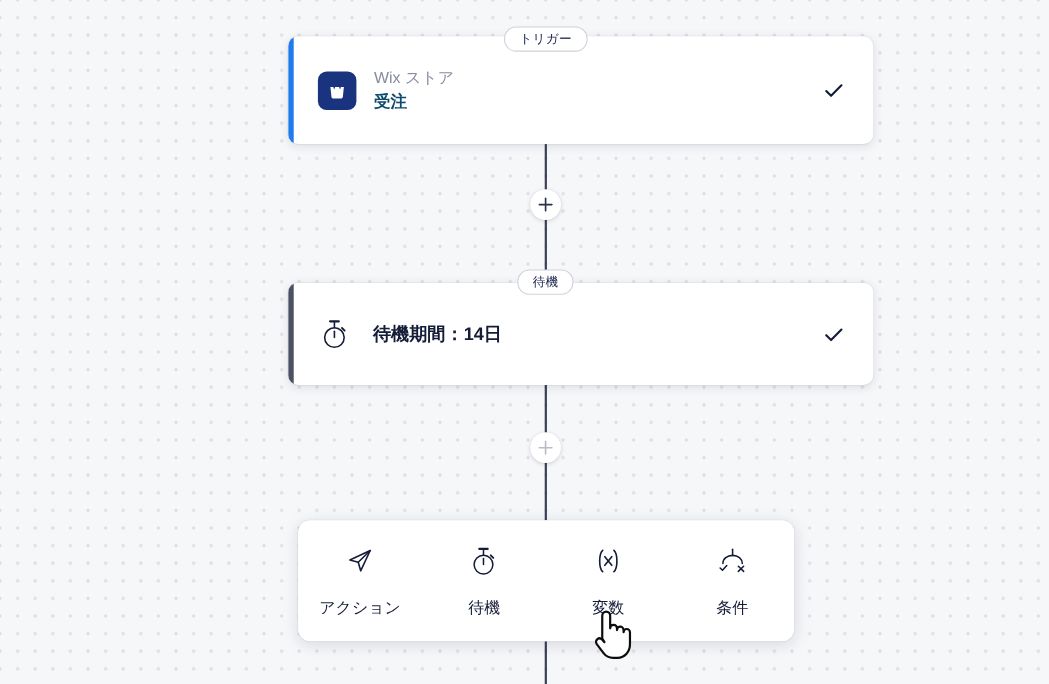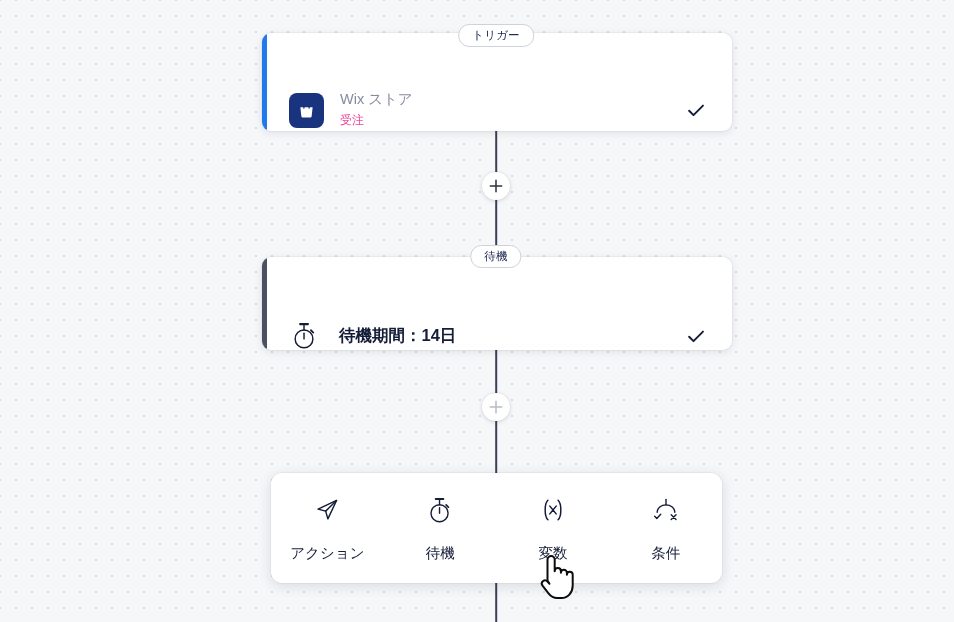--- a/index.html
+++ b/index.html
@@ -76,26 +76,26 @@
     white-space: nowrap;
     z-index: 5;
   }
   #badge-trigger { top: 24px;  left: 496px; transform: translateX(-50%); }
   #badge-wait    { top: 245px; left: 496px; transform: translateX(-50%); }
 
   
   .node-card {
     position: absolute;
     left: 262px;
-    width: 470px;
+    width: 532px;
     border-radius: 9px;
     background: #ffffff;
     box-shadow: 0 2px 9px rgba(22,27,52,0.10), 0 0 0 0.6px rgba(22,27,52,0.07);
     display: flex;
-    align-items: flex-end;
+    align-items: center;
     overflow: hidden;
     cursor: pointer;
     z-index: 3;
   }
   #card-trigger { top: 33px;  height: 98px; }
   #card-wait    { top: 257px; height: 93px; }
 
   .accent-bar {
     position: absolute;
     left: 0; top: 0; bottom: 0;
@@ -132,23 +132,23 @@
     min-width: 0;
   }
   .card-sub {
     font-size: 14.5px;
     color: #868b9e;
     line-height: 20px;
     margin-bottom: 1px;
     white-space: nowrap;
   }
   .card-title {
-    font-size: 12px;
-    font-weight: normal;
-    color: #ec4899;
+    font-size: 15px;
+    font-weight: bold;
+    color: #0c4a6e;
     line-height: 21px;
     white-space: nowrap;
   }
   .card-title-single {
     margin-left: 20px;
     font-size: 16.5px;
     font-weight: bold;
     color: #141c37;
     flex: 1 1 auto;
     white-space: nowrap;

